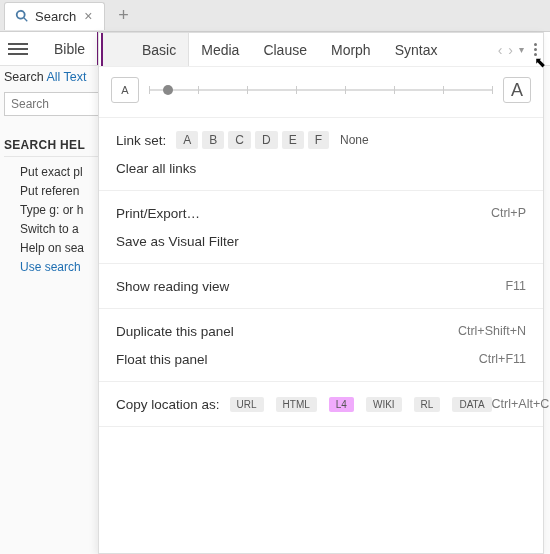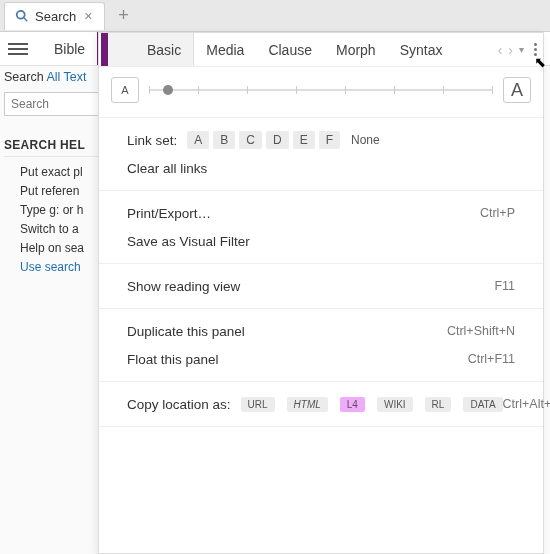--- a/index.html
+++ b/index.html
@@ -9,21 +9,21 @@
   .tab { display: flex; align-items: center; gap: 6px; background: #fff; height: 28px; padding: 0 10px; border: 1px solid #d0d0d0; border-bottom: none; border-radius: 3px 3px 0 0; }
   .tab svg { width: 14px; height: 14px; fill: #4a7ba6; }
   .tab-title { font-size: 13px; color: #333; }
   .tab-close { color: #888; font-size: 14px; padding: 0 2px; }
   .newtab { width: 28px; height: 26px; display:flex; align-items:center; justify-content:center; color:#888; font-size:18px; margin-left:4px; }
 
   .toolbar { display: flex; align-items: center; height: 34px; background: #fff; border-bottom: 1px solid #e2e2e2; padding: 0 8px; position: relative; }
   .hamburger { width: 20px; display:flex; flex-direction:column; gap:3px; margin-right:14px; }
   .hamburger span { height:2px; background:#555; }
   .category { font-size: 14px; color: #444; padding: 0 12px; height:100%; display:flex; align-items:center; }
-  .category.active { background: #f2f2f2; border-left:7px solid #701a75; border-right:1px solid #e0e0e0;padding-left:39px; }
+  .category.active { background: #f2f2f2; border-left:2px solid #701a75; border-right:1px solid #e0e0e0;padding-left:39px; }
   .toolbar-right { margin-left: auto; display:flex; align-items:center; gap:6px; }
   .chevron { color:#bbb; font-size:14px; }
   .down-caret { color:#999; font-size:10px; }
   .kebab { display:flex; flex-direction:column; gap:2px; padding:4px; }
   .kebab span { width:3px; height:3px; background:#777; border-radius:50%; }
   .cursor-ico { position:absolute; right:4px; top:54px; font-size:14px; color:#000; z-index:50; pointer-events:none;}
 
   .left-col { position:absolute; left:0; top:66px; width:110px; padding: 4px 4px; font-size:12.5px; }
   .left-col .search-lbl { color:#333; }
   .left-col .search-link { color:#1f6fb2; }
@@ -40,21 +40,21 @@
 
   .font-row { display:flex; align-items:center; padding:10px 12px 14px; gap:10px; border-bottom:1px solid #eee;}
   .font-small, .font-big { border:1px solid #ccc; border-radius:3px; width:28px; height:26px; display:flex; align-items:center; justify-content:center; color:#555;}
   .font-small { font-size:11px; }
   .font-big { font-size:18px; margin-left:auto;}
   .slider { flex:1; height:2px; background:#ddd; position:relative; border-radius:1px;}
   .slider .ticks { position:absolute; inset:0; display:flex; justify-content:space-between;}
   .slider .ticks span { width:1px; height:8px; background:#ccc; transform:translateY(-3px);}
   .slider .thumb { position:absolute; left:4%; top:-4px; width:10px; height:10px; background:#888; border-radius:50%;}
 
-  .section { padding:8px 28px; border-bottom:1px solid #eee; font-size:13.5px; color:#333; }
+  .section { padding:8px 17px; border-bottom:1px solid #eee; font-size:13.5px; color:#333; }
   .row { display:flex; align-items:center; min-height:28px; position:relative; }
   .row .label { flex:0 0 auto; }
   .row .shortcut { margin-left:auto; color:#777; font-size:12.5px; }
   .chips { display:flex; gap:4px; margin-left:10px; }
   .chip { background:#ececec; border-radius:2px; padding:2px 7px; font-size:12px; color:#555; }
   .chip.sel { background:#f0abfc; }
   .chip.plain { background:none; }
   .check { position:absolute; left:-14px; font-size:14px; color:#333; }
   .redbox { position:absolute; border:2px solid #d23b2f; pointer-events:none; }
 </style>
@@ -181,21 +181,21 @@
       <span class="label">Float this panel</span>
       <span class="shortcut">Ctrl+F11</span>
     </div>
   </div>
 
   <div class="section">
     <div class="row">
       <span class="label">Copy location as:</span>
       <div class="chips" style="gap:12px;">
         <span class="chip" style="font-size:10px;">URL</span>
-        <span class="chip" style="font-size:10px;font-style:italic;">HTML</span>
+        <span class="chip" style="font-size:10px;">HTML</span>
         <span class="chip sel" style="font-size:10px;">L4</span>
         <span class="chip" style="font-size:10px;">WIKI</span>
         <span class="chip" style="font-size:10px;">RL</span>
         <span class="chip" style="font-size:10px;">DATA</span>
       </div>
       <span class="shortcut">Ctrl+Alt+C</span>
     </div>
   </div>
 
 </div>

